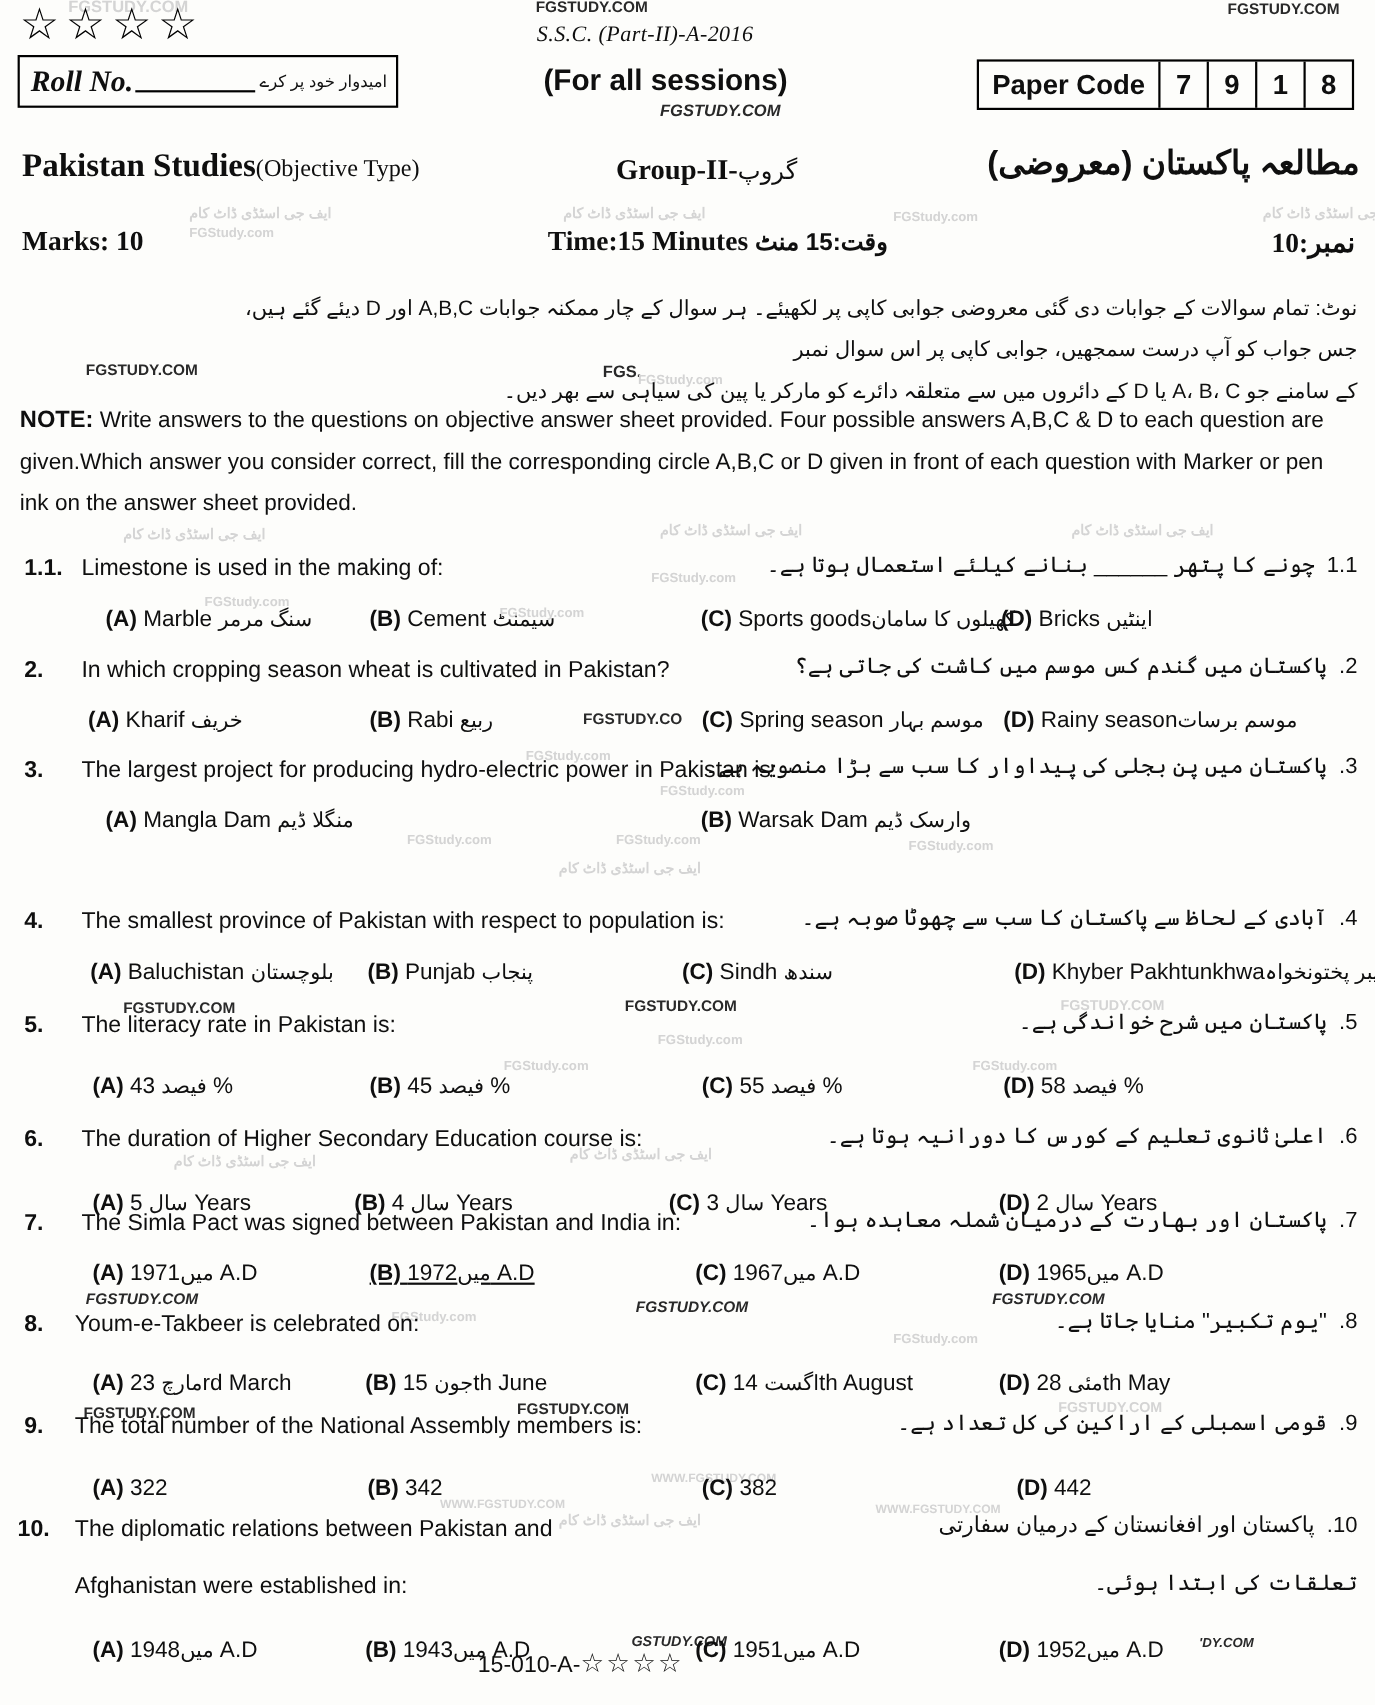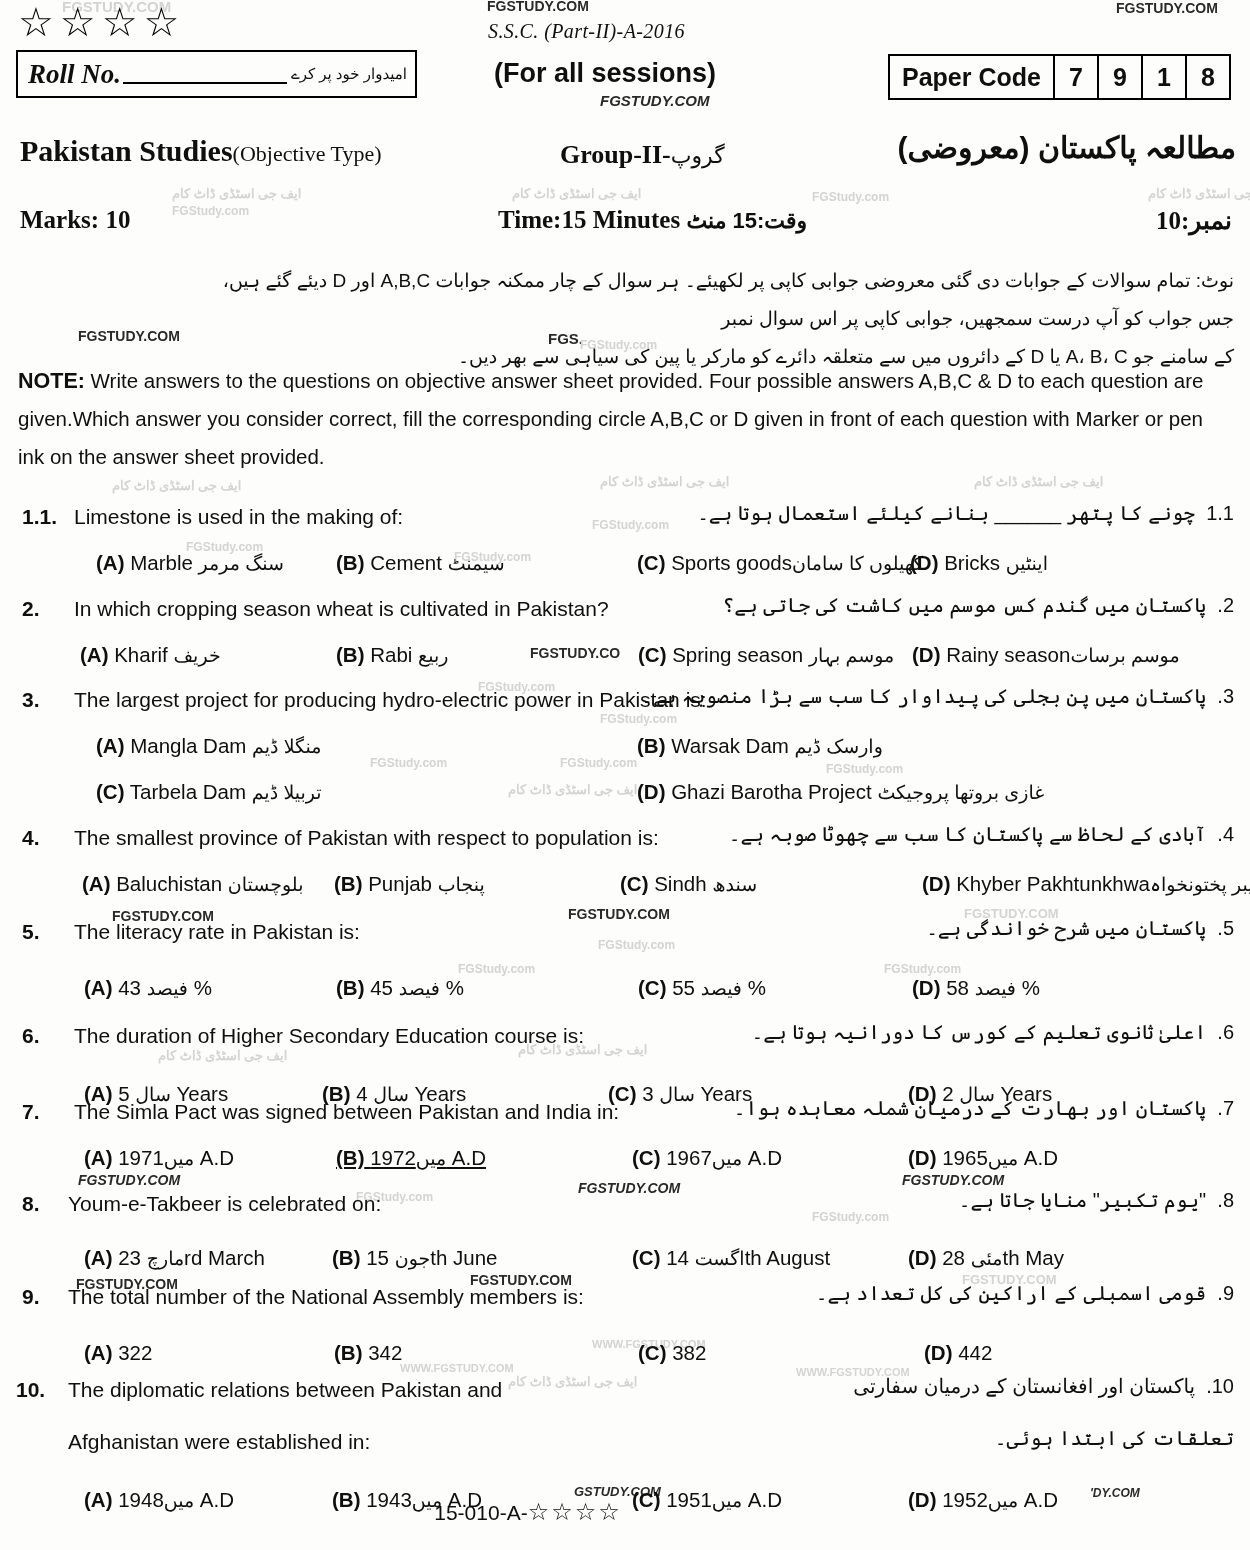--- a/index.html
+++ b/index.html
@@ -16,21 +16,21 @@
 
   
   .wm{position:absolute;color:#b9b9b9;font-weight:bold;font-style:italic;
       font-family:"Liberation Sans",sans-serif;pointer-events:none;white-space:nowrap;}
   .wm.dark{color:#2b2b2b;}
   .wm.faint{color:#d2d2d2;font-style:normal;}
 
   
   .stars-top{position:absolute;left:18px;top:2px;display:flex;gap:6px;}
   .star{font-size:40px;line-height:40px;color:#000;}
-  .rollbox{position:absolute;left:16px;top:50px;width:401px;height:48px;
+  .rollbox{position:absolute;left:16px;top:50px;width:346px;height:48px;
     border:2px solid #000;box-sizing:border-box;display:flex;align-items:center;}
   .rollbox .rolllabel{font-family:"Liberation Serif",serif;font-style:italic;font-weight:bold;
      font-size:27px;padding-left:10px;}
   .rollbox .rollline{flex:1;border-bottom:2px solid #000;margin:0 4px 2px 2px;height:20px;}
   .rollbox .rollurdu{font-size:15px;padding-right:8px;direction:rtl;}
 
   .ssc{position:absolute;left:488px;top:20px;font-family:"Liberation Serif",serif;
        font-style:italic;font-size:20px;letter-spacing:.4px;}
   .sessions{position:absolute;left:494px;top:58px;font-size:27px;font-weight:bold;}
   .papercode{position:absolute;left:888px;top:54px;display:flex;border:2px solid #000;height:42px;}
@@ -215,24 +215,20 @@
   <div class="q" style="top:688px;">
     <div class="qhead">
       <span class="qnum">3.</span>
       <span class="qtext">The largest project for producing hydro-electric power in Pakistan is:</span>
       <span class="qur"><span>3.</span>&nbsp;&nbsp;<span>پاکستان میں پن بجلی کی پیداوار کا سب سے بڑا منصوبہ ہے۔</span></span>
     </div>
     <div class="opts">
       <span class="opt" style="left:96px;"><span class="lab">(A)</span> <span>Mangla Dam</span> <span class="u">منگلا ڈیم</span></span>
       <span class="opt" style="left:637px;"><span class="lab">(B)</span> <span>Warsak Dam</span> <span class="u">وارسک ڈیم</span></span>
     </div>
-    <div class="opts">
-      <span class="opt" style="left:96px;"><span class="lab">(C)</span> <span>Tarbela Dam</span> <span class="u">تربیلا ڈیم</span></span>
-      <span class="opt" style="left:637px;"><span class="lab">(D)</span> <span>Ghazi Barotha Project</span> <span class="u">غازی بروتھا پروجیکٹ</span></span>
-    </div>
   </div>
 
   <div class="q" style="top:826px;">
     <div class="qhead">
       <span class="qnum">4.</span>
       <span class="qtext">The smallest province of Pakistan with respect to population is:</span>
       <span class="qur"><span>4.</span>&nbsp;&nbsp;<span>آبادی کے لحاظ سے پاکستان کا سب سے چھوٹا صوبہ ہے۔</span></span>
     </div>
     <div class="opts">
       <span class="opt" style="left:82px;"><span class="lab">(A)</span> <span>Baluchistan</span> <span class="u">بلوچستان</span></span>

